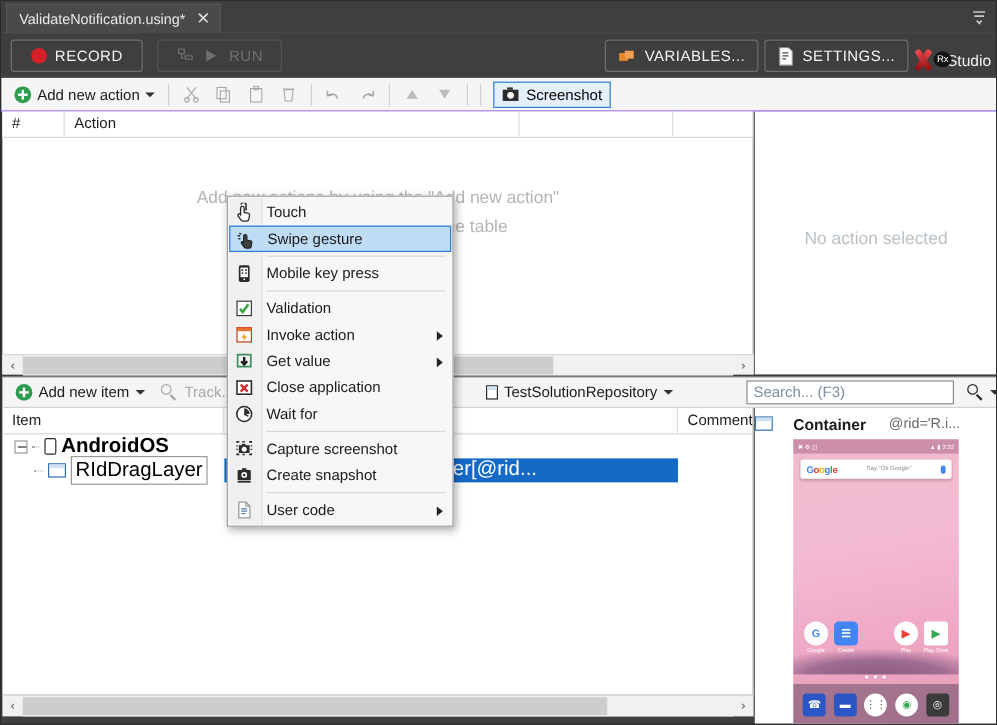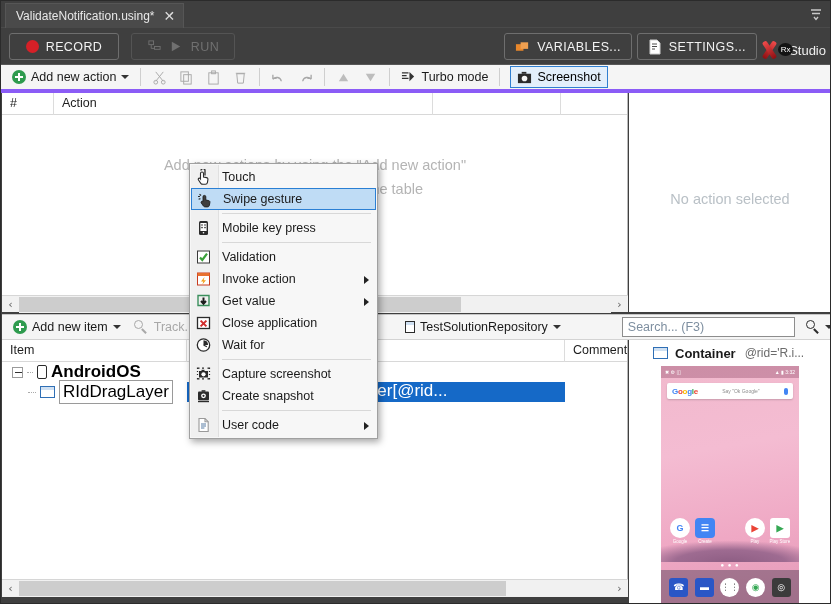--- a/index.html
+++ b/index.html
@@ -76,21 +76,21 @@
   .brand-logo .rx {
     position: absolute; left: 20px; top: 3px; width: 15px; height: 13px;
     background: #131313; border-radius: 50%;
     color: #fff; font-size: 8px; line-height: 13px; text-align: center;
     font-family: "Liberation Sans", sans-serif;
   }
 
   
   .actionbar {
     position: absolute; left: 0; top: 64px; width: 831px; height: 28px;
-    background: #f5f5f5; border-bottom: 4px solid #8b5cf6;
+    background: #f5f5f5; border-bottom: 1px solid #8b5cf6;
     display: flex; align-items: center; padding-left: 6px; gap: 2px;
   }
   .tb-item {
     display: flex; align-items: center; gap: 5px;
     height: 22px; padding: 0 5px; font-size: 12.5px; color: #1a1a1a;
     cursor: pointer; white-space: nowrap;
   }
   .tb-item.dim { color: #a8a8a8; cursor: default; }
   .tb-sep { width: 1px; height: 18px; background: #cfcfcf; margin: 0 4px; }
   .plus-ico {
@@ -186,21 +186,21 @@
   .expander::before{content:"";position:absolute;left:2px;top:4.5px;width:7px;height:1px;background:#333;}
   .phone-ico{width:10px;height:14px;border:1.4px solid #2b2b2b;border-radius:2px;background:#fff;flex:none;}
   .win-ico{width:15px;height:12px;border:1.5px solid #2f6fb5;background:#fff;flex:none;position:relative;}
   .win-ico::before{content:"";position:absolute;left:0;top:0;right:0;height:2.5px;background:#cfe0f2;}
 
   
   .right-bot {
     position:absolute; left:628px; top:339px; width:202px; height:264px; background:#fff;
     overflow:hidden;
   }
-  .rb-head { height:26px; display:flex; align-items:center; gap:7px; padding-left:24px; }
+  .rb-head { height:26px; display:flex; align-items:center; gap:17px; padding-left:0; }
   .rb-title { font-size:13px; font-weight:bold; color:#1a1a1a; }
   .rb-rid { font-size:12px; color:#6b6b6b; margin-left:2px; }
   .phone-shot {
     position:absolute; left:32px; top:26px; width:138px; height:238px;
     background: linear-gradient(170deg,#f1b9cd 0%, #f4bcd2 35%, #efa8c4 70%, #e39ab8 100%);
     overflow:hidden;
   }
   .status-bar {
     height:12px; background:rgba(160,90,120,.45); display:flex; align-items:center;
     justify-content:space-between; padding:0 4px; color:#fff; font-size:5px;
@@ -374,27 +374,20 @@
       <svg class="ico-sq" viewBox="0 0 16 16">
           <path d="M8 4l5 8H3z" fill="#bdbdbd"></path>
         </svg>
     </div>
     <div class="tb-item dim">
       <svg class="ico-sq" viewBox="0 0 16 16">
           <path d="M8 12L3 4h10z" fill="#bdbdbd"></path>
         </svg>
     </div>
     <span class="tb-sep"></span>
-    <div class="tb-item">
-      <svg class="ico-sq" viewBox="0 0 16 16">
-          <path d="M1 3h7M1 6h5M1 9h7" stroke="#333" stroke-width="1.3"></path>
-          <path d="M9 2l5 5-5 5z" fill="#333"></path>
-        </svg>
-      <span>Turbo mode</span>
-    </div>
     <span class="tb-sep"></span>
     <div class="screenshot-btn">
       <svg class="ico-sq" viewBox="0 0 16 16">
           <rect x="1" y="4" width="14" height="10" fill="#2b2b2b"></rect>
           <circle cx="8" cy="9" r="3" fill="#f5f5f5"></circle>
           <rect x="5" y="2" width="5" height="2" fill="#2b2b2b"></rect>
         </svg>
       <span>Screenshot</span>
     </div>
   </div>

